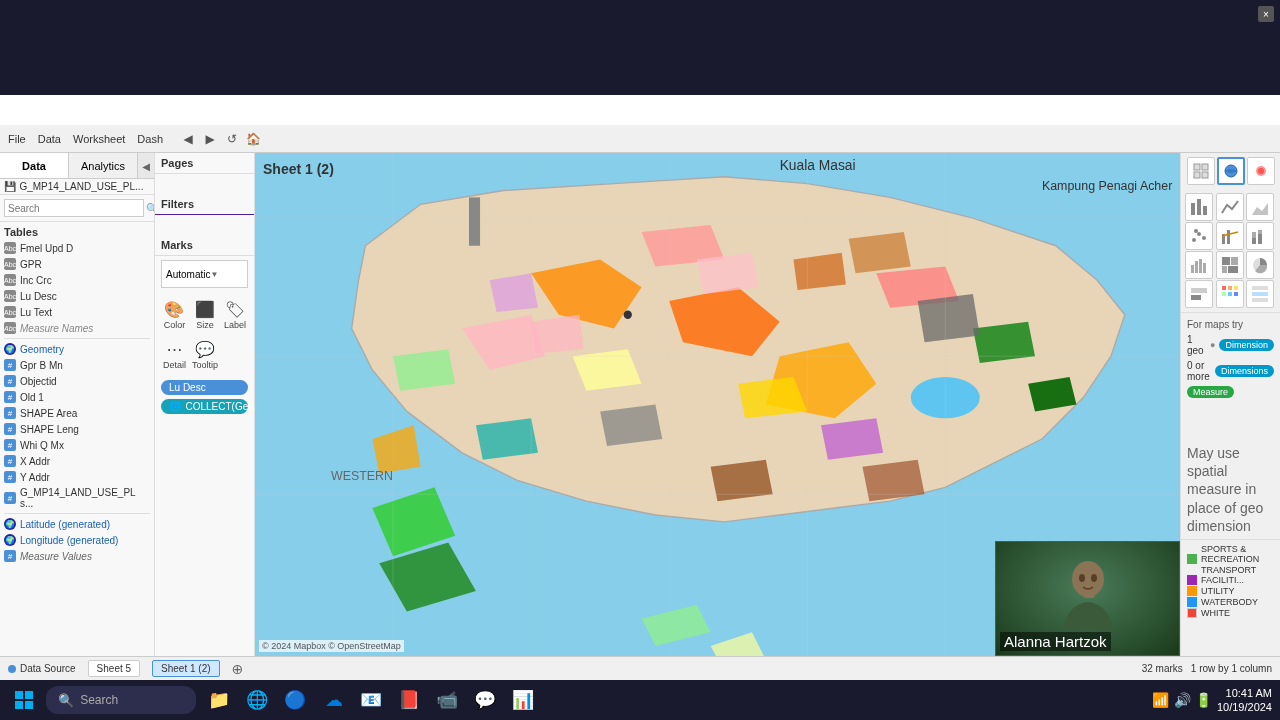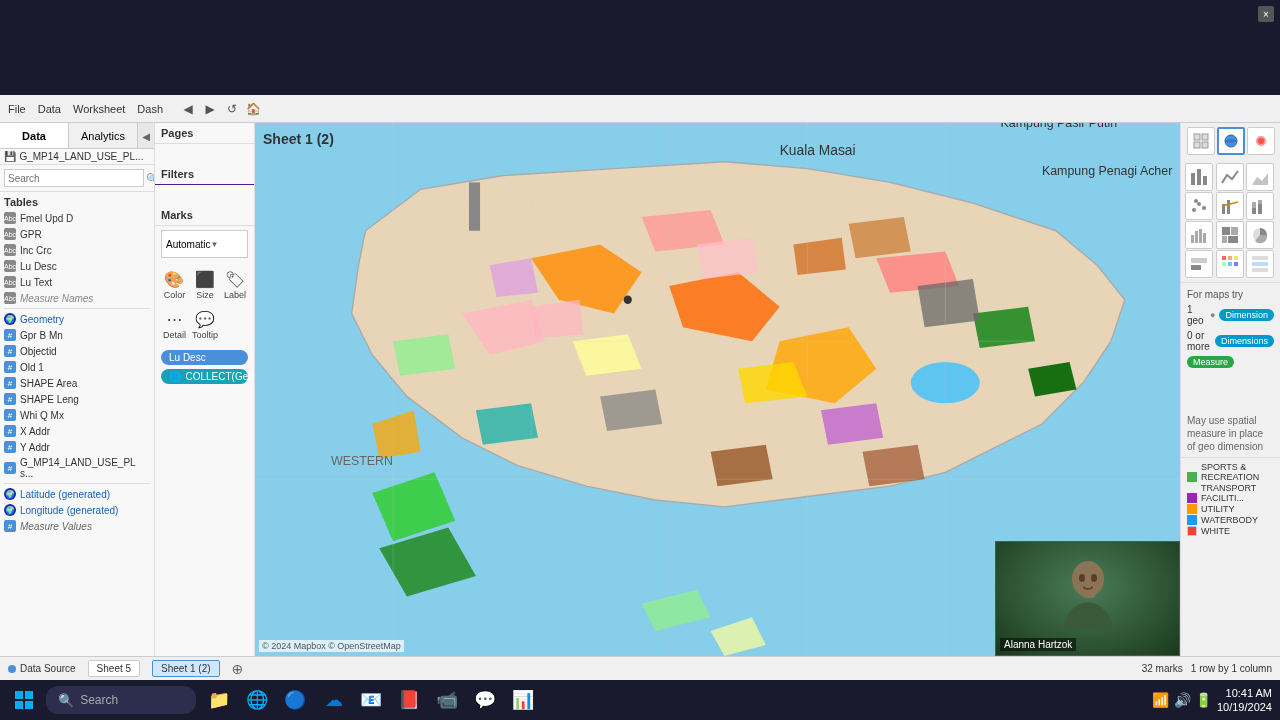--- a/index.html
+++ b/index.html
@@ -19,20 +19,21 @@
 
     
     .tableau-toolbar {
       height: 28px;
       background: #f0f0f0;
       display: flex;
       align-items: center;
       padding: 0 4px;
       border-bottom: 1px solid #ccc;
       gap: 4px;
+      margin-top: 30px;
     }
     .toolbar-menu { display: flex; gap: 12px; padding: 0 4px; font-size: 11px; color: #333; }
     .toolbar-menu span { cursor: pointer; }
     .toolbar-icons { display: flex; gap: 4px; margin-left: 8px; }
     .toolbar-icon { width: 18px; height: 18px; display: flex; align-items: center; justify-content: center; font-size: 12px; cursor: pointer; color: #555; }
 
     
     .left-panel {
       width: 155px;
       background: #f8f8f8;
@@ -264,21 +265,21 @@
       cursor: pointer;
     }
     .pill-measure {
       background: #28a745;
       color: white;
       border-radius: 8px;
       padding: 1px 6px;
       font-size: 9px;
       cursor: pointer;
     }
-    .for-maps-note { font-size: 10px; color: #666; line-height: 1.3; margin-top: 46px; }
+    .for-maps-note { font-size: 14px; color: #666; line-height: 1.3; margin-top: 46px; }
 
     
     .legend-section {
       padding: 4px 6px;
       border-top: 1px solid #ddd;
     }
     .legend-item {
       display: flex;
       align-items: flex-end;
       gap: 4px;
@@ -301,21 +302,21 @@
       height: 115px;
       background: #1a3a1a;
       border: 1px solid #555;
       overflow: hidden;
     }
     .webcam-label {
       position: absolute;
       bottom: 4px;
       left: 4px;
       color: white;
-      font-size: 10px;
+      font-size: 15px;
       background: rgba(0,0,0,0.5);
       padding: 1px 4px;
     }
     .webcam-person {
       width: 100%;
       height: 100%;
       background: radial-gradient(ellipse at 50% 40%, #4a7c59 0%, #1a3a1a 100%);
       display: flex;
       align-items: center;
       justify-content: center;

